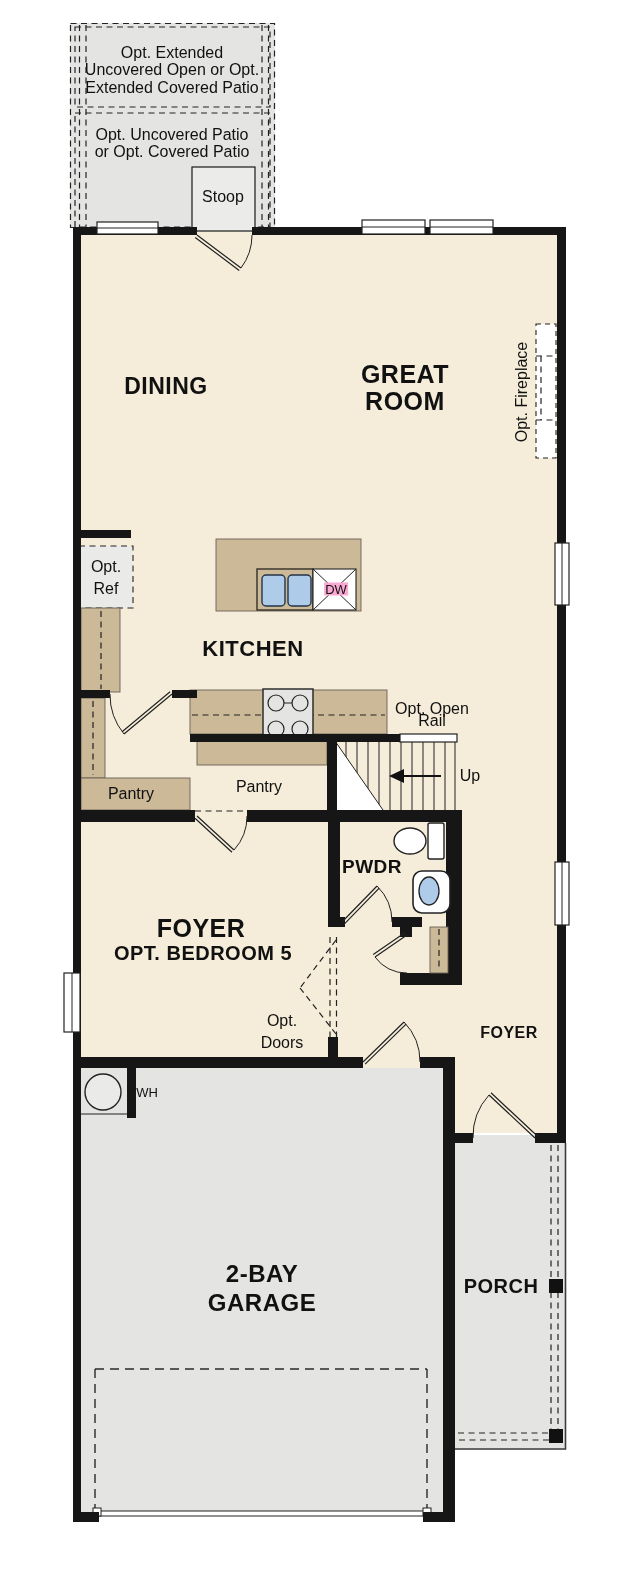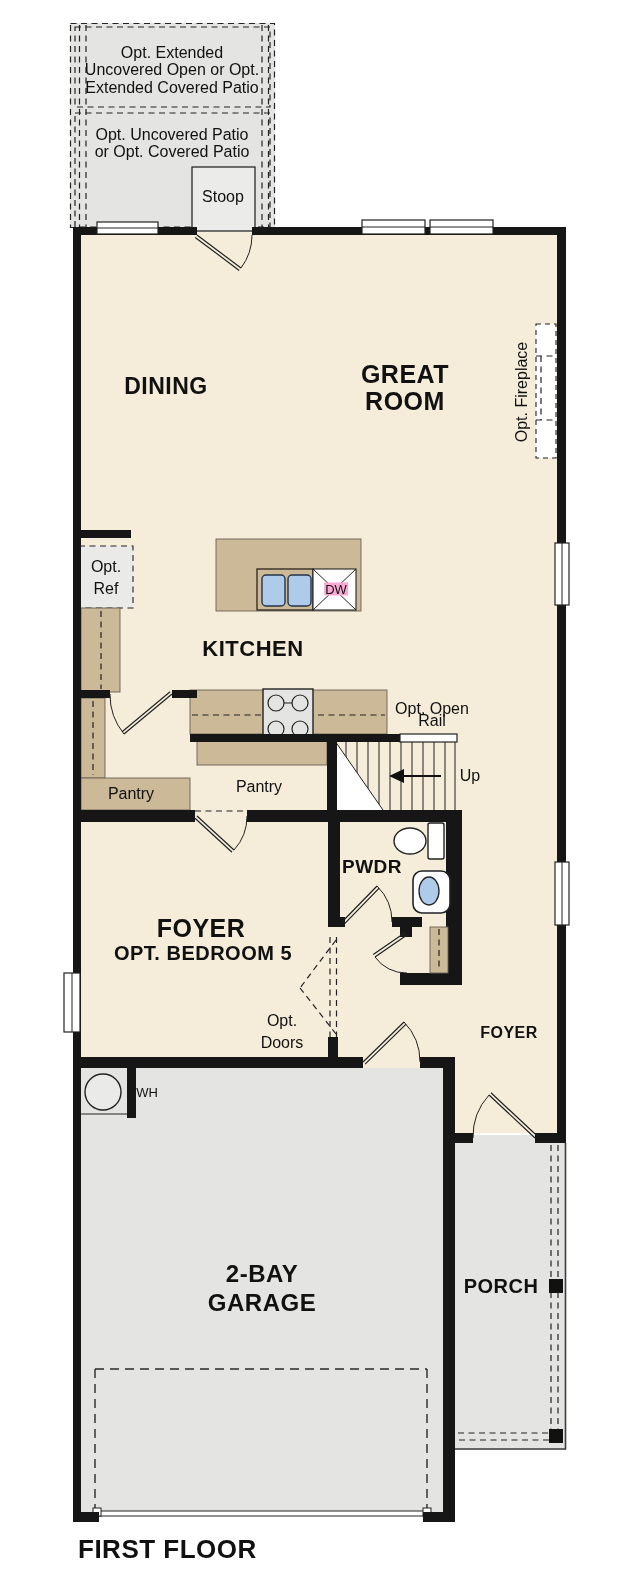--- a/index.html
+++ b/index.html
@@ -239,14 +239,13 @@
   <div class="lbl b" style="left:203px;top:953px;font-size:20px;">OPT. BEDROOM 5</div>
   <div class="lbl" style="left:282px;top:1021px;">Opt.</div>
   <div class="lbl" style="left:282px;top:1043px;">Doors</div>
   <div class="lbl b" style="left:509px;top:1033px;font-size:16px;">FOYER</div>
   <div class="lbl" style="left:103px;top:1092px;font-size:13px;margin-left:44px;">WH</div>
 
   <div class="lbl b" style="left:262px;top:1274px;font-size:24px;">2-BAY</div>
   <div class="lbl b" style="left:262px;top:1303px;font-size:24px;text-align:center;">GARAGE</div>
   <div class="lbl b" style="left:501px;top:1286px;font-size:20px;">PORCH</div>
 
-  <div class="lbl b tl" style="left:78px;top:1536px;font-size:26px;">FIRST FLOOR</div>
 </div>
 
 </body></html>

